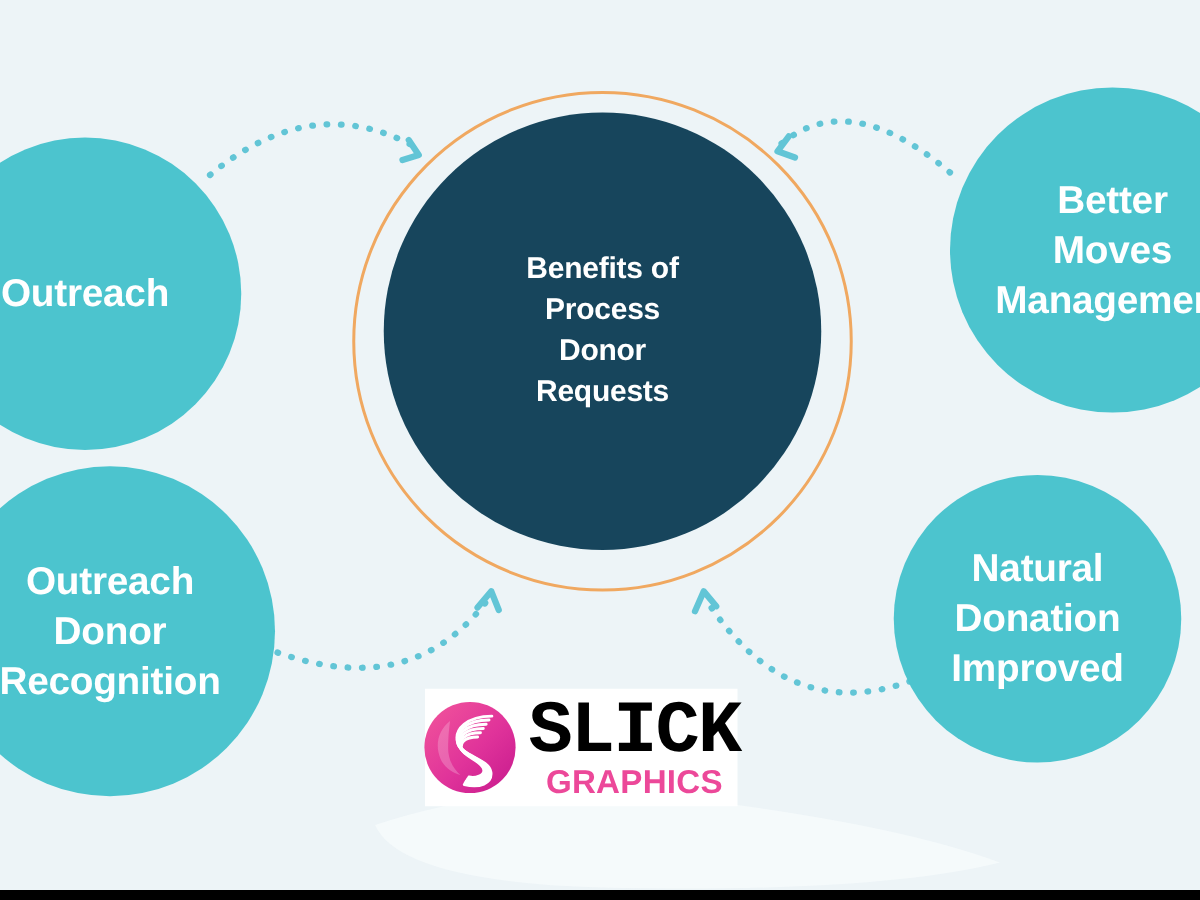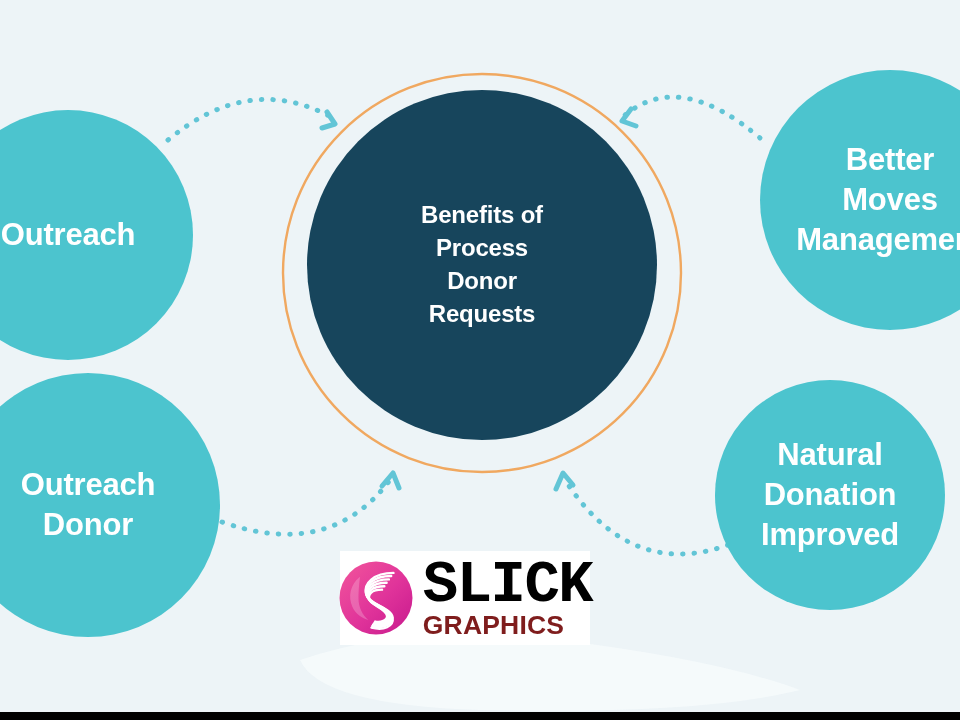--- a/index.html
+++ b/index.html
@@ -92,22 +92,23 @@
     font-family: Liberation Mono, monospace;
     font-weight: 700;
     font-size: 59px;
     color: #000000;
     letter-spacing: -1.5px;
   }
   #logo-graphics {
     font-family: "Liberation Sans", sans-serif;
     font-weight: 700;
     font-size: 26.5px;
-    color: #7f1d1d;
+    color: #ec4899;
     letter-spacing: 0.2px;
+    text-align: center;
   }
   #bottom-bar {
     position: absolute;
     left: 0;
     top: 712px;
     width: 960px;
     height: 8px;
     background: #000000;
   }
 </style>
@@ -145,20 +146,21 @@
   <div class="node-circle" style="left:-57px; top:110px; width:250px; height:250px;">
     <div class="node-label">
       <div>Outreach</div>
     </div>
   </div>
 
   <div class="node-circle" style="left:-44px; top:373px; width:264px; height:264px;">
     <div class="node-label">
       <div>Outreach</div>
       <div>Donor</div>
+      <div>Recognition</div>
     </div>
   </div>
 
   <div class="node-circle" style="left:760px; top:70px; width:260px; height:260px;">
     <div class="node-label">
       <div>Better</div>
       <div>Moves</div>
       <div>Management</div>
     </div>
   </div>

